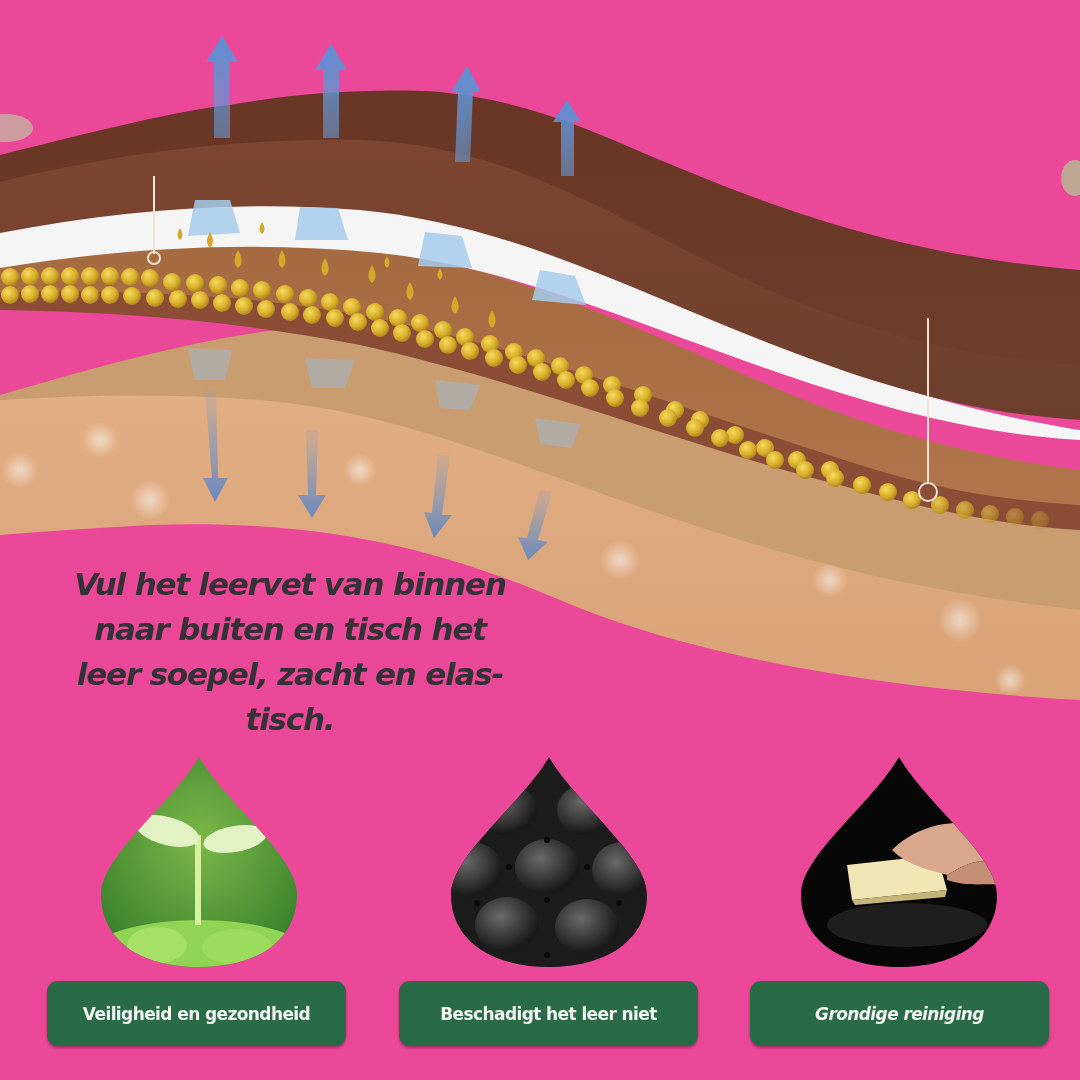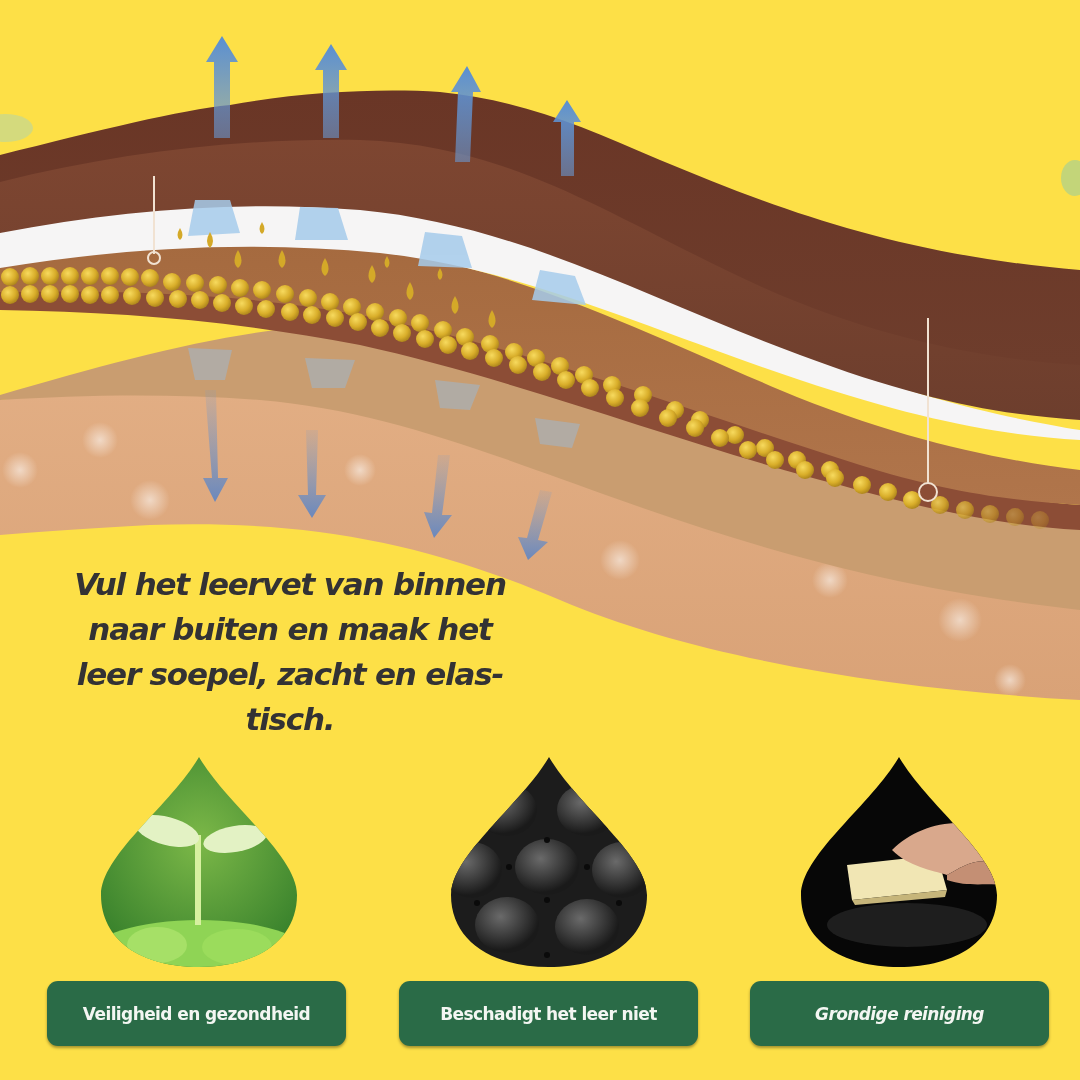--- a/index.html
+++ b/index.html
@@ -1,18 +1,18 @@
 <!DOCTYPE html>
 <html><head>
 <meta charset="utf-8">
 <style>
   * { margin: 0; padding: 0; box-sizing: border-box; }
   html, body { width: 1080px; height: 1080px; overflow: hidden; background: #f4f3f4; }
   body { position: relative; font-family: "DejaVu Sans", "Liberation Sans", sans-serif; }
-  .stage { position: absolute; left: 0; top: 0; width: 1080px; height: 1080px; background: #fde047; }
+  .stage { position: absolute; left: 0; top: 0; width: 1080px; height: 1080px; background: #ec4899; }
   .illustration { position: absolute; left: 0; top: 0; width: 1080px; height: 720px; }
   .headline {
     position: absolute; left: 30px; top: 562px; width: 520px;
     text-align: center; color: #333234;
     font-family: "DejaVu Sans", sans-serif; font-weight: 700; font-style: italic;
     font-size: 31px; line-height: 45px; letter-spacing: -1.2px;
   }
   .headline span { display: block; }
   .drop { position: absolute; top: 5px; width: 205px; height: 215px; }
   .drop svg { width: 100%; height: 100%; display: block; }
@@ -226,21 +226,21 @@
     <g fill="url(#arrowDown)">
       <path d="M205,390 L216,390 L218,478 L228,478 L215,502 L203,478 L212,478 Z"></path>
       <path d="M306,430 L318,430 L316,495 L326,495 L312,518 L298,495 L308,495 Z"></path>
       <path d="M438,455 L450,455 L442,515 L452,515 L434,538 L424,512 L432,513 Z"></path>
       <path d="M540,490 L552,492 L538,540 L548,542 L528,560 L518,537 L527,538 Z"></path>
     </g>
   </svg>
 
   <div class="headline">
     <span>Vul het leervet van binnen</span>
-    <span>naar buiten en maak het</span>
+    <span>naar buiten en tisch het</span>
     <span>leer soepel, zacht en elas-</span>
     <span>tisch.</span>
   </div>
 
   <div class="drop" style="left:97px; top:755px;">
     <svg viewBox="0 0 205 215" xmlns="http://www.w3.org/2000/svg">
       <defs>
         <clipPath id="dropClip1">
             <path d="M102,2 C130,50 200,100 200,140 C200,185 160,212 102,212 C44,212 4,185 4,140 C4,100 74,50 102,2 Z"></path>
           </clipPath>

